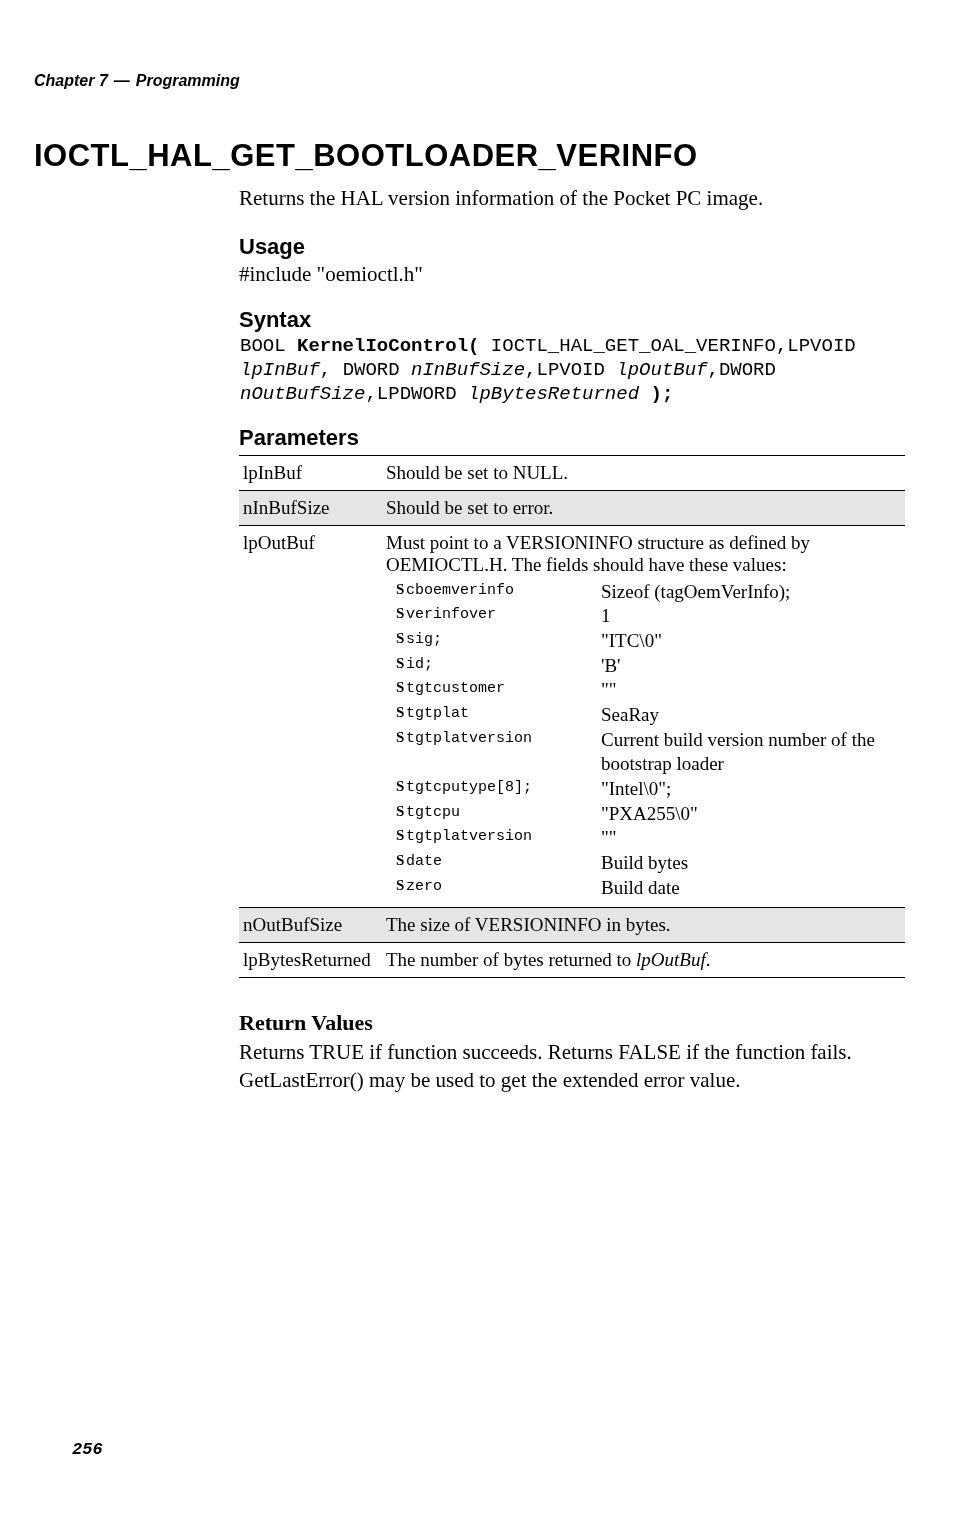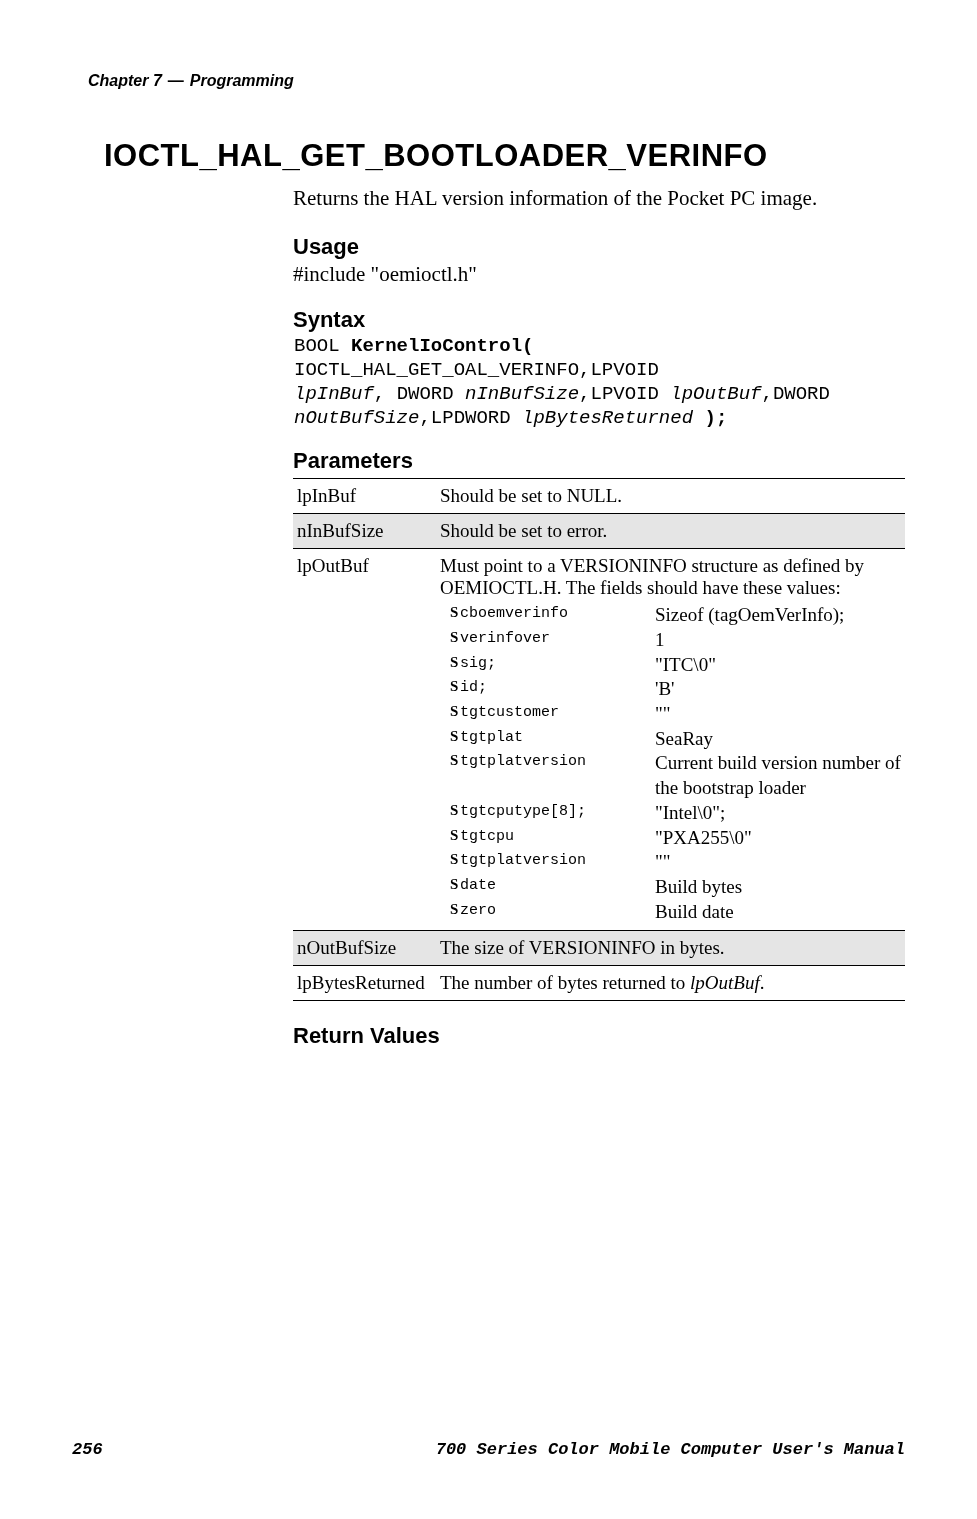--- a/index.html
+++ b/index.html
@@ -7,39 +7,39 @@
     width: 977px;
     height: 1519px;
     margin: 0;
     padding: 0;
     font-family: Georgia, "Times New Roman", serif;
     color: #000;
     position: relative;
     box-sizing: border-box;
   }
   .page {
-    padding: 72px 72px 0 88px;
+    padding: 72px 72px 0 34px;
     box-sizing: border-box;
   }
   .header {
     display: flex;
     justify-content: space-between;
     font-family: "Segoe UI", Arial, sans-serif;
     font-weight: 700;
     font-style: italic;
     font-size: 16px;
     margin-bottom: 48px;
   }
   .header .em-dash { font-style: normal; padding: 0 6px; }
   h1.title {
     font-family: "Arial Narrow", Arial, sans-serif;
     font-weight: 700;
     font-size: 31px;
     letter-spacing: 0.5px;
-    margin: 0 0 10px 16px;
+    margin: 0 0 10px 0;
   }
   .body-indent {
     margin-left: 205px;
   }
   p.body {
     font-size: 21px;
     line-height: 1.35;
     margin: 4px 0 22px 0;
   }
   h2.section {
@@ -221,21 +221,21 @@
       </tr>
       <tr class="last">
         <td class="param-name">lpBytesReturned</td>
         <td>
           <span>The number of bytes returned to </span><span class="ital">lpOutBuf</span><span>.</span>
         </td>
       </tr>
     </tbody>
       </table>
 
-    <h2 class="section" style="margin-top:22px;">Return Values</h2>
+    <h2 class="section" style="margin-top:32px;font-family:Liberation Serif, serif;">Return Values</h2>
+    <p class="body" style="margin-top:2px;">Returns TRUE if function succeeds. Returns FALSE if the function fails. GetLastError() may be used to get the extended error value.</p>
 
   </div>
 </div>
 
 <div class="footer">
   <span>256</span>
-  <span>700 Series Color Mobile Computer User's Manual</span>
 </div>
 
 </body></html>

